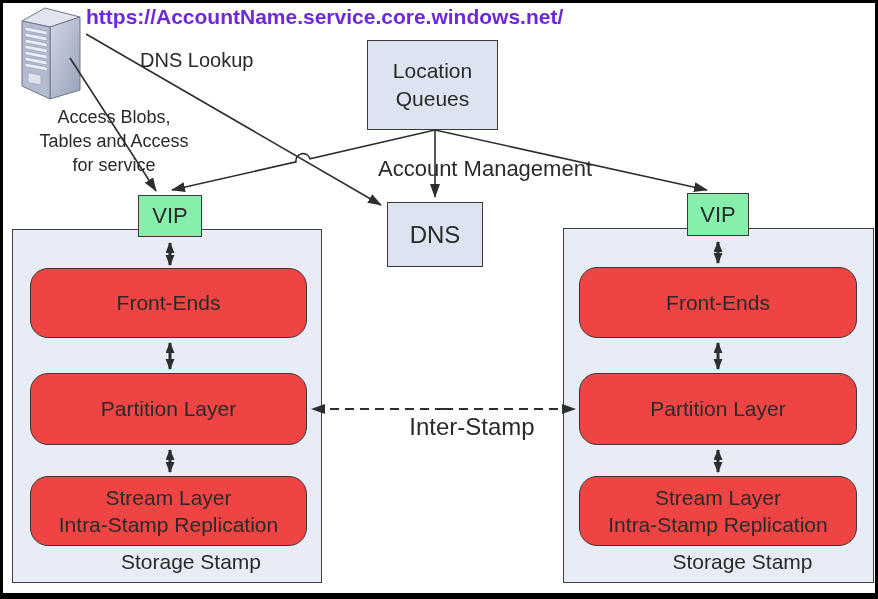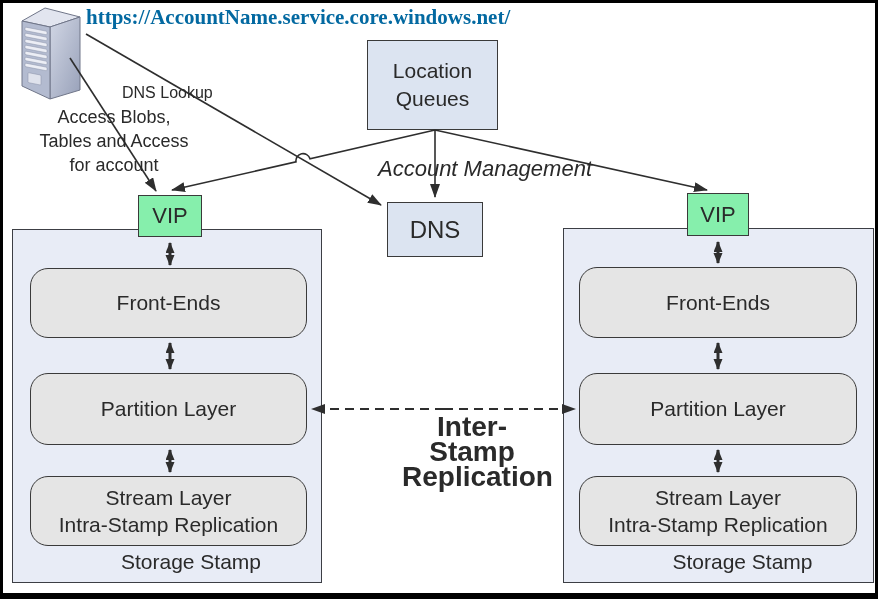--- a/index.html
+++ b/index.html
@@ -6,28 +6,28 @@
   #canvas{
     position:relative;width:878px;height:599px;background:#ffffff;overflow:hidden;
     font-family:"Liberation Sans","DejaVu Sans",sans-serif;color:#2a2a2a;
   }
   #frame{position:absolute;left:0;top:0;width:878px;height:599px;box-sizing:border-box;
     border:3px solid #000;border-bottom-width:6px;pointer-events:none;z-index:9;}
   .node{position:absolute;box-sizing:border-box;background:#dce4f1;border:1.2px solid #3a3a3a;
     display:flex;align-items:center;justify-content:center;text-align:center;z-index:2;}
   .white{background:#86efac;}
   .stamp{position:absolute;box-sizing:border-box;background:#e8ecf6;border:1.5px solid #3c3e44;z-index:1;}
-  .round{position:absolute;box-sizing:border-box;background:#e5e5e5;border:1.2px solid #3a3a3a;
+  .round{position:absolute;box-sizing:border-box;background:#ef4444;border:1.2px solid #3a3a3a;
     border-radius:18px;display:flex;flex-direction:column;align-items:center;justify-content:center;
     text-align:center;z-index:2;}
   .lbl{position:absolute;z-index:6;white-space:nowrap;}
   .ctr{text-align:center;white-space:normal;margin-left:24px;}
   #svglayer{position:absolute;left:0;top:0;z-index:5;pointer-events:none;}
   #servericon{position:absolute;z-index:4;}
-  .url{font-weight:bold;color:#0369a1;font-family:Liberation Serif, serif;}
+  .url{font-weight:bold;color:#6d28d9;}
 </style>
 </head>
 <body>
 
 <div id="canvas">
 
   <svg id="servericon" style="left:12px;top:2px;" width="84" height="102" viewBox="0 0 84 102">
     <defs>
       <linearGradient id="sideg" x1="0" y1="0" x2="1" y2="1">
         <stop offset="0" stop-color="#d2d7e5"></stop>
@@ -82,43 +82,42 @@
     <path d="M 718,356 L 718,369" stroke="#2e2e2e" stroke-width="3" marker-end="url(#ah2)"></path>
     <path d="M 718,461 L 718,450" stroke="#2e2e2e" stroke-width="3" marker-end="url(#ah2)"></path>
     <path d="M 718,461 L 718,472" stroke="#2e2e2e" stroke-width="3" marker-end="url(#ah2)"></path>
 
     <path d="M 444,409 L 312,409" stroke="#2e2e2e" stroke-width="2" stroke-dasharray="9,6" marker-end="url(#ah)"></path>
     <path d="M 444,409 L 575,409" stroke="#2e2e2e" stroke-width="2" stroke-dasharray="9,6" marker-end="url(#ah)"></path>
   </svg>
 
   <div class="lbl url" style="left:86px;top:5px;font-size:21px;">https://AccountName.service.core.windows.net/</div>
 
-  <div class="lbl" style="left:122px;top:49px;font-size:16px;margin-top:35px;">DNS Lookup</div>
+  <div class="lbl" style="left:140px;top:49px;font-size:20px;">DNS Lookup</div>
 
   <div class="lbl ctr" style="left:4px;top:105px;width:172px;font-size:18px;line-height:24px;">
     <span>Access Blobs,</span><br>
     <span>Tables and Access</span><br>
-    <span>for account</span>
+    <span>for service</span>
   </div>
 
-  <div class="lbl ctr" style="left:348px;top:156px;width:226px;font-size:22px;font-style:italic;">Account Management</div>
+  <div class="lbl ctr" style="left:348px;top:156px;width:226px;font-size:22px;">Account Management</div>
 
-  <div class="lbl ctr" style="left:378px;top:414px;width:140px;font-size:28px;line-height:25px;font-weight:bold;">
+  <div class="lbl ctr" style="left:378px;top:414px;width:140px;font-size:24px;line-height:25px;">
     <span>Inter-Stamp</span><br>
-    <span>Replication</span>
   </div>
 
   <div class="node" style="left:367px;top:40px;width:131px;height:90px;font-size:21px;line-height:28px;justify-content:center;">
     <div>
       <span>Location</span><br>
       <span>Queues</span>
     </div>
   </div>
 
-  <div class="node" style="left:387px;top:202px;width:96px;height:55px;font-size:24px;">
+  <div class="node" style="left:387px;top:202px;width:96px;height:65px;font-size:24px;">
     <span>DNS</span>
   </div>
 
   <div class="node white" style="left:138px;top:195px;width:64px;height:42px;font-size:22px;border-width:1.6px;z-index:3;">
     <span>VIP</span>
   </div>
 
   <div class="node white" style="left:687px;top:193px;width:62px;height:43px;font-size:22px;border-width:1.6px;z-index:3;">
     <span>VIP</span>
   </div>

